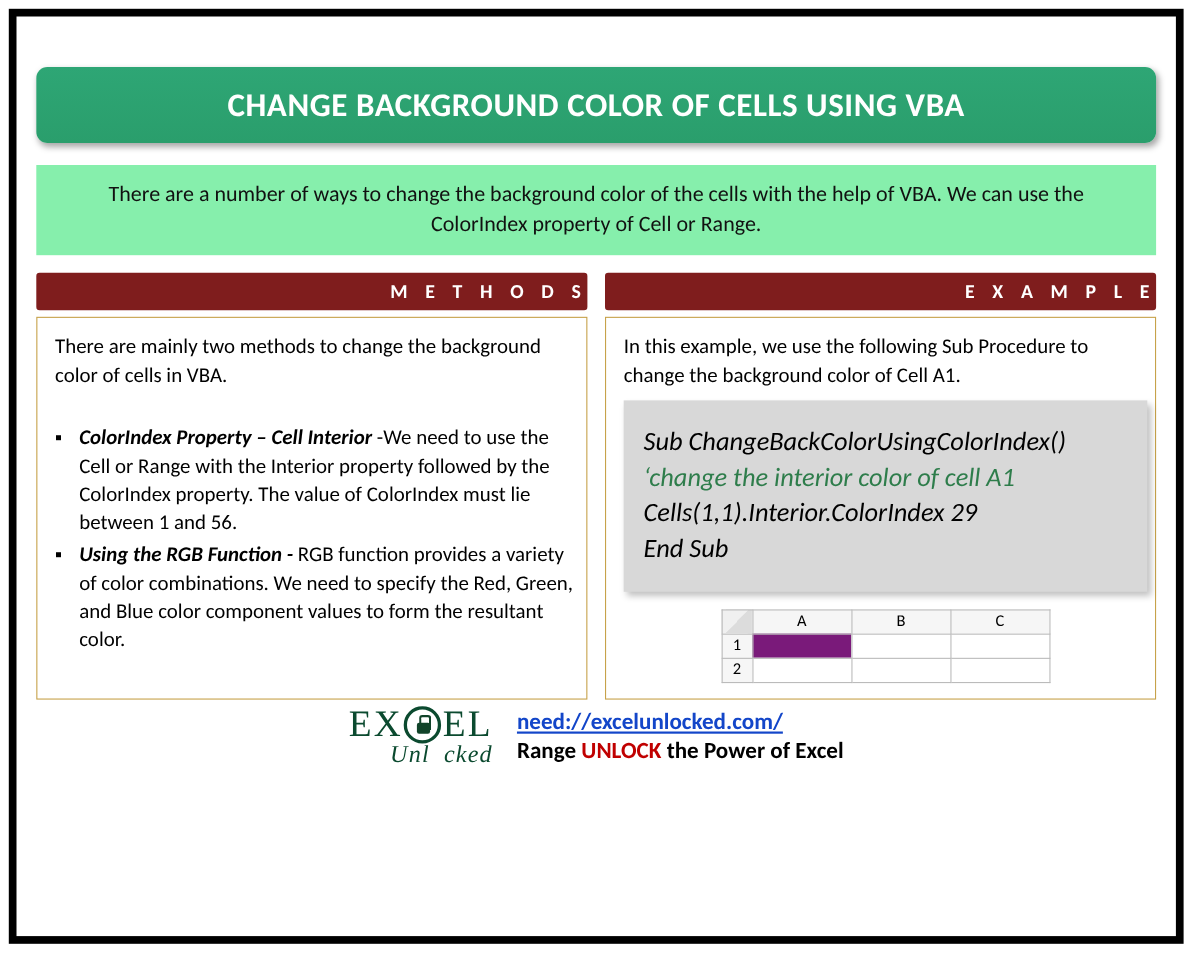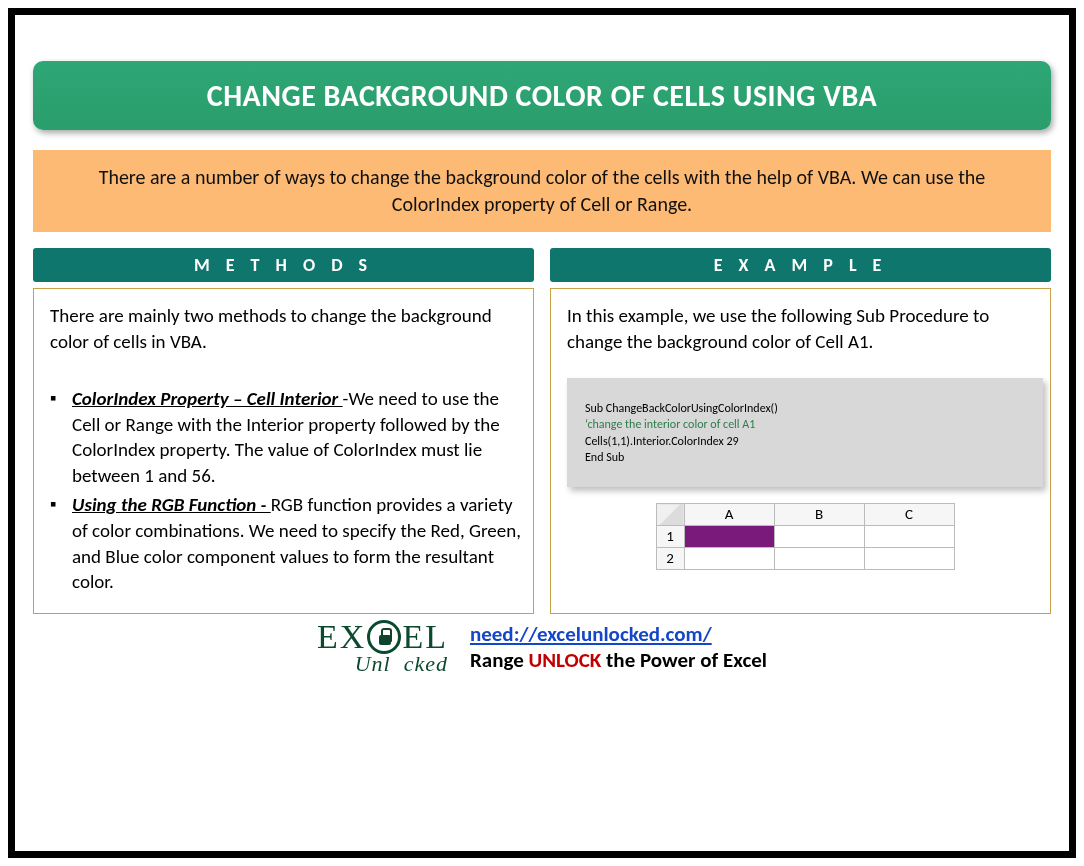--- a/index.html
+++ b/index.html
@@ -24,40 +24,40 @@
   font-weight: 700;
   font-size: 30px;
   text-align: center;
   padding: 16px 10px;
   border-radius: 10px;
   box-shadow: 2px 3px 6px rgba(0,0,0,0.35);
   letter-spacing: 0.5px;
   margin-top: 28px;
 }
 .intro {
-  background: #fdba74;
+  background: #86efac;
   margin-top: 20px;
   padding: 14px 30px;
   font-size: 20px;
   text-align: center;
   color: #111;
   line-height: 1.35;
 }
 .columns {
   display: flex;
   gap: 16px;
   margin-top: 16px;
 }
 .col { flex: 1; display: flex; flex-direction: column; }
 .col-header {
-  background: #0f766e;
+  background: #7f1d1d;
   color: #fff;
   font-weight: 700;
   letter-spacing: 6px;
-  text-align: center;
+  text-align: right;
   padding: 6px 0;
   font-size: 18px;
   border-radius: 3px;
 }
 .col-body {
   border: 1.5px solid #c7a24a;
   background: #fff;
   padding: 14px 7px 14px 16px;
   flex: 1;
   font-size: 19px;
@@ -69,29 +69,29 @@
 .col-body ul li::before {
   content: "▪";
   position: absolute;
   left: -22px;
   top: 0;
   font-size: 18px;
 }
 .term {
   font-weight: 700;
   font-style: italic;
-  text-decoration: underline;
 }
 .code-box {
   background: #d8d8d8;
-  margin-top: 24px;
+  margin-top: 10px;
   padding: 22px 18px;
-  font-size: 12px;
+  font-size: 24px;
   line-height: 1.35;
   box-shadow: 3px 4px 6px rgba(0,0,0,0.25);
+  font-style: italic;
 }
 .code-comment { color: #2e7d4b; }
 .mini-table {
   margin: 16px auto 0 auto;
   border-collapse: collapse;
   font-size: 15px;
 }
 .mini-table th, .mini-table td {
   border: 1px solid #bbb;
   width: 90px;

